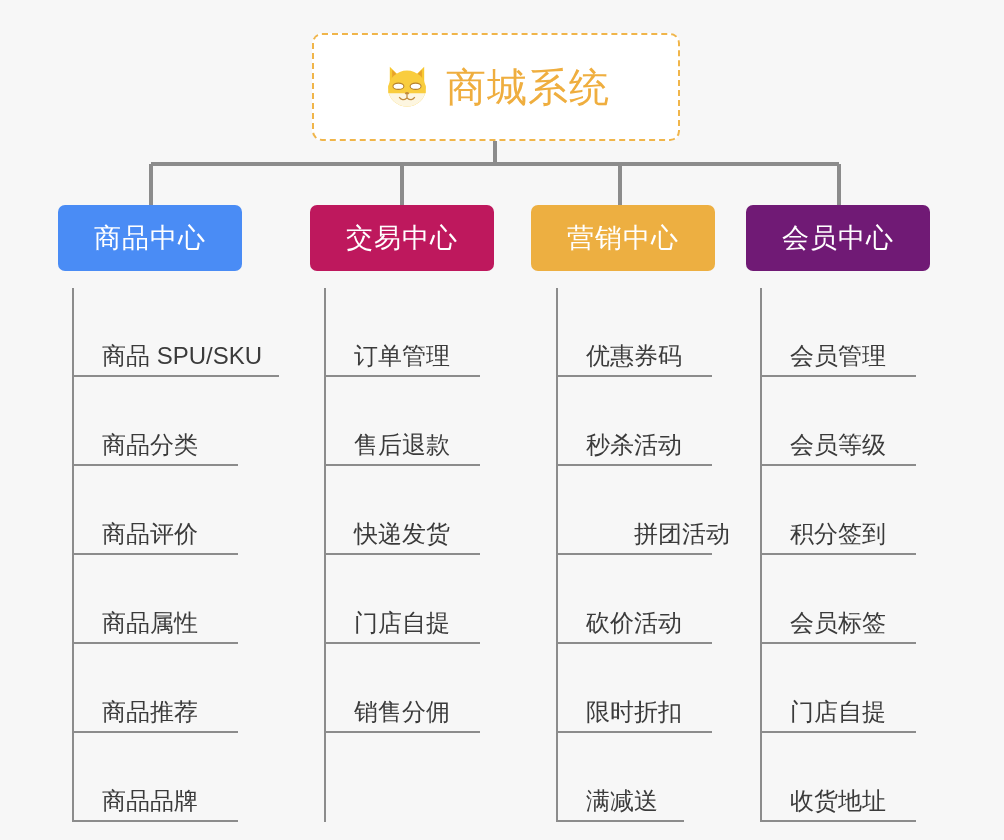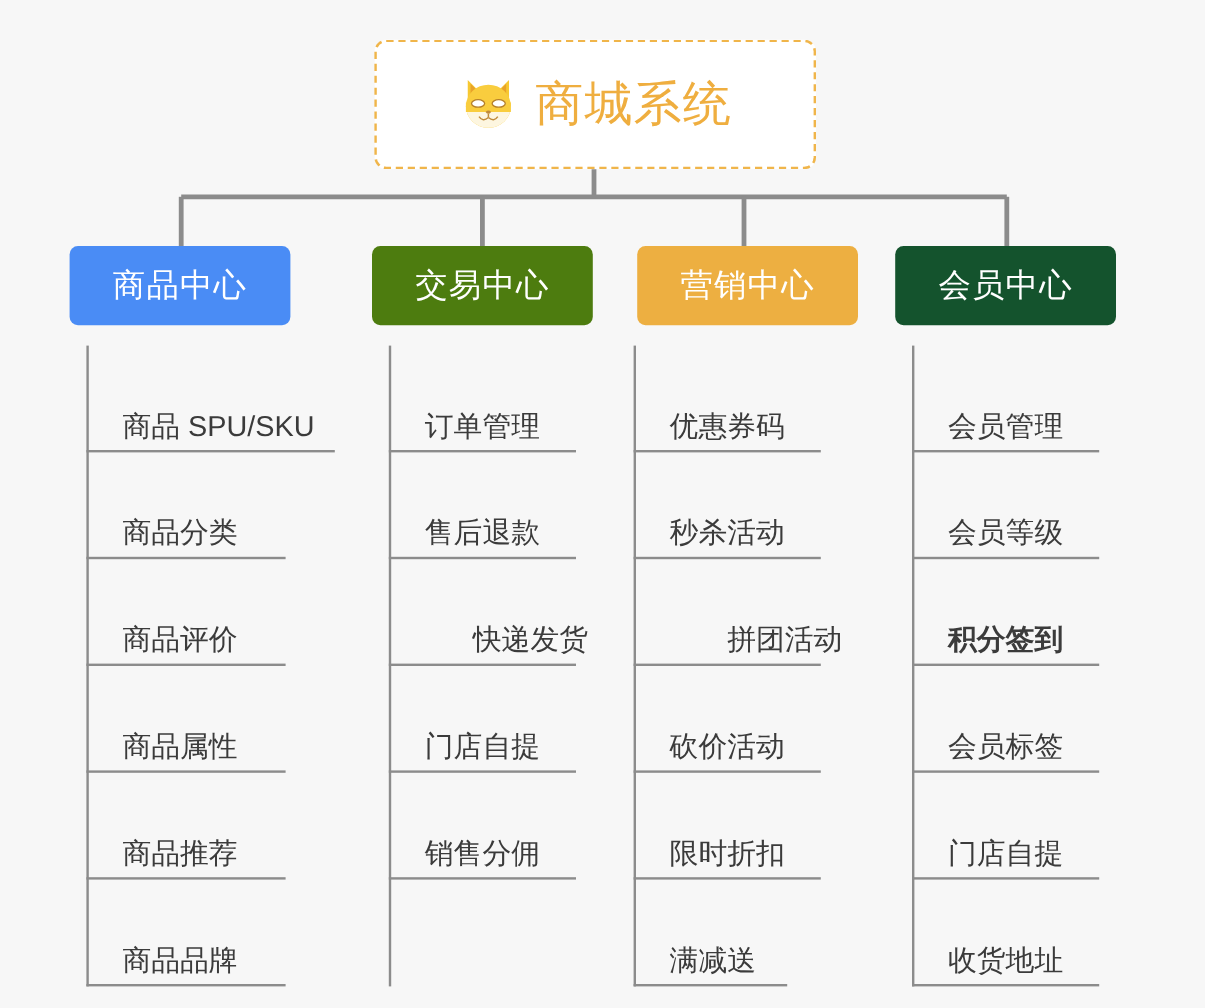--- a/index.html
+++ b/index.html
@@ -134,27 +134,27 @@
       <path d="M32 42 L32 46" stroke="#c08b3a" stroke-width="1.6" fill="none"></path>
       <path d="M32 46 q-6 5 -10 -1" stroke="#c08b3a" stroke-width="1.6" fill="none"></path>
       <path d="M32 46 q6 5 10 -1" stroke="#c08b3a" stroke-width="1.6" fill="none"></path>
     </svg>
     <div class="root-label" style="color: rgb(239, 174, 63);">商城系统</div>
   </div>
 
   <div class="cat-box" style="left: 58px; width: 184px; background: rgb(74, 140, 245);">
     <span>商品中心</span>
   </div>
-  <div class="cat-box" style="left: 310px; width: 184px; background: #4d7c0f;">
+  <div class="cat-box" style="left: 310px; width: 184px; background: #be185d;">
     <span>交易中心</span>
   </div>
   <div class="cat-box" style="left: 531px; width: 184px; background: rgb(237, 175, 65);">
     <span>营销中心</span>
   </div>
-  <div class="cat-box" style="left: 746px; width: 184px; background: #14532d;">
+  <div class="cat-box" style="left: 746px; width: 184px; background: #701a75;">
     <span>会员中心</span>
   </div>
 
   <div class="leaf-col" style="left: 72px;">
     <div class="spine" style="height: 534px; background: rgb(140, 140, 140);"></div>
     <div class="leaf-item" style="width: 207px; border-bottom-color: rgb(140, 140, 140);">
         <span class="leaf-label">商品 SPU/SKU</span>
       </div>
     <div class="leaf-item" style="width: 166px; border-bottom-color: rgb(140, 140, 140);">
         <span class="leaf-label">商品分类</span>
@@ -174,32 +174,32 @@
   </div>
 
   <div class="leaf-col" style="left: 324px;">
     <div class="spine" style="height: 534px; background: rgb(140, 140, 140);"></div>
     <div class="leaf-item" style="width: 156px; border-bottom-color: rgb(140, 140, 140);">
         <span class="leaf-label">订单管理</span>
       </div>
     <div class="leaf-item" style="width: 156px; border-bottom-color: rgb(140, 140, 140);">
         <span class="leaf-label">售后退款</span>
       </div>
-    <div class="leaf-item" style="width: 156px; border-bottom-color: rgb(140, 140, 140); padding-left: 40px;">
+    <div class="leaf-item" style="width: 156px; border-bottom-color: rgb(140, 140, 140);">
         <span class="leaf-label">快递发货</span>
       </div>
     <div class="leaf-item" style="width: 156px; border-bottom-color: rgb(140, 140, 140); align-items: flex-end;">
         <span class="leaf-label">门店自提</span>
       </div>
     <div class="leaf-item" style="width: 156px; border-bottom-color: rgb(140, 140, 140);">
         <span class="leaf-label">销售分佣</span>
       </div>
   </div>
 
-  <div class="leaf-col" style="left: 528px;">
+  <div class="leaf-col" style="left: 556px;">
     <div class="spine" style="height: 534px; background: rgb(140, 140, 140);"></div>
     <div class="leaf-item" style="width: 156px; border-bottom-color: rgb(140, 140, 140);">
         <span class="leaf-label">优惠券码</span>
       </div>
     <div class="leaf-item" style="width: 156px; border-bottom-color: rgb(140, 140, 140);">
         <span class="leaf-label">秒杀活动</span>
       </div>
     <div class="leaf-item" style="width: 156px; border-bottom-color: rgb(140, 140, 140); padding-left: 48px;">
         <span class="leaf-label">拼团活动</span>
       </div>
@@ -215,21 +215,21 @@
   </div>
 
   <div class="leaf-col" style="left: 760px;">
     <div class="spine" style="height: 534px; background: rgb(140, 140, 140);"></div>
     <div class="leaf-item" style="width: 156px; border-bottom-color: rgb(140, 140, 140);">
         <span class="leaf-label">会员管理</span>
       </div>
     <div class="leaf-item" style="width: 156px; border-bottom-color: rgb(140, 140, 140);">
         <span class="leaf-label">会员等级</span>
       </div>
-    <div class="leaf-item" style="width: 156px; border-bottom-color: rgb(140, 140, 140); font-weight: bold;">
+    <div class="leaf-item" style="width: 156px; border-bottom-color: rgb(140, 140, 140);">
         <span class="leaf-label">积分签到</span>
       </div>
     <div class="leaf-item" style="width: 156px; border-bottom-color: rgb(140, 140, 140);">
         <span class="leaf-label">会员标签</span>
       </div>
     <div class="leaf-item" style="width: 156px; border-bottom-color: rgb(140, 140, 140);">
         <span class="leaf-label">门店自提</span>
       </div>
     <div class="leaf-item" style="width: 156px; border-bottom-color: rgb(140, 140, 140);">
         <span class="leaf-label">收货地址</span>

